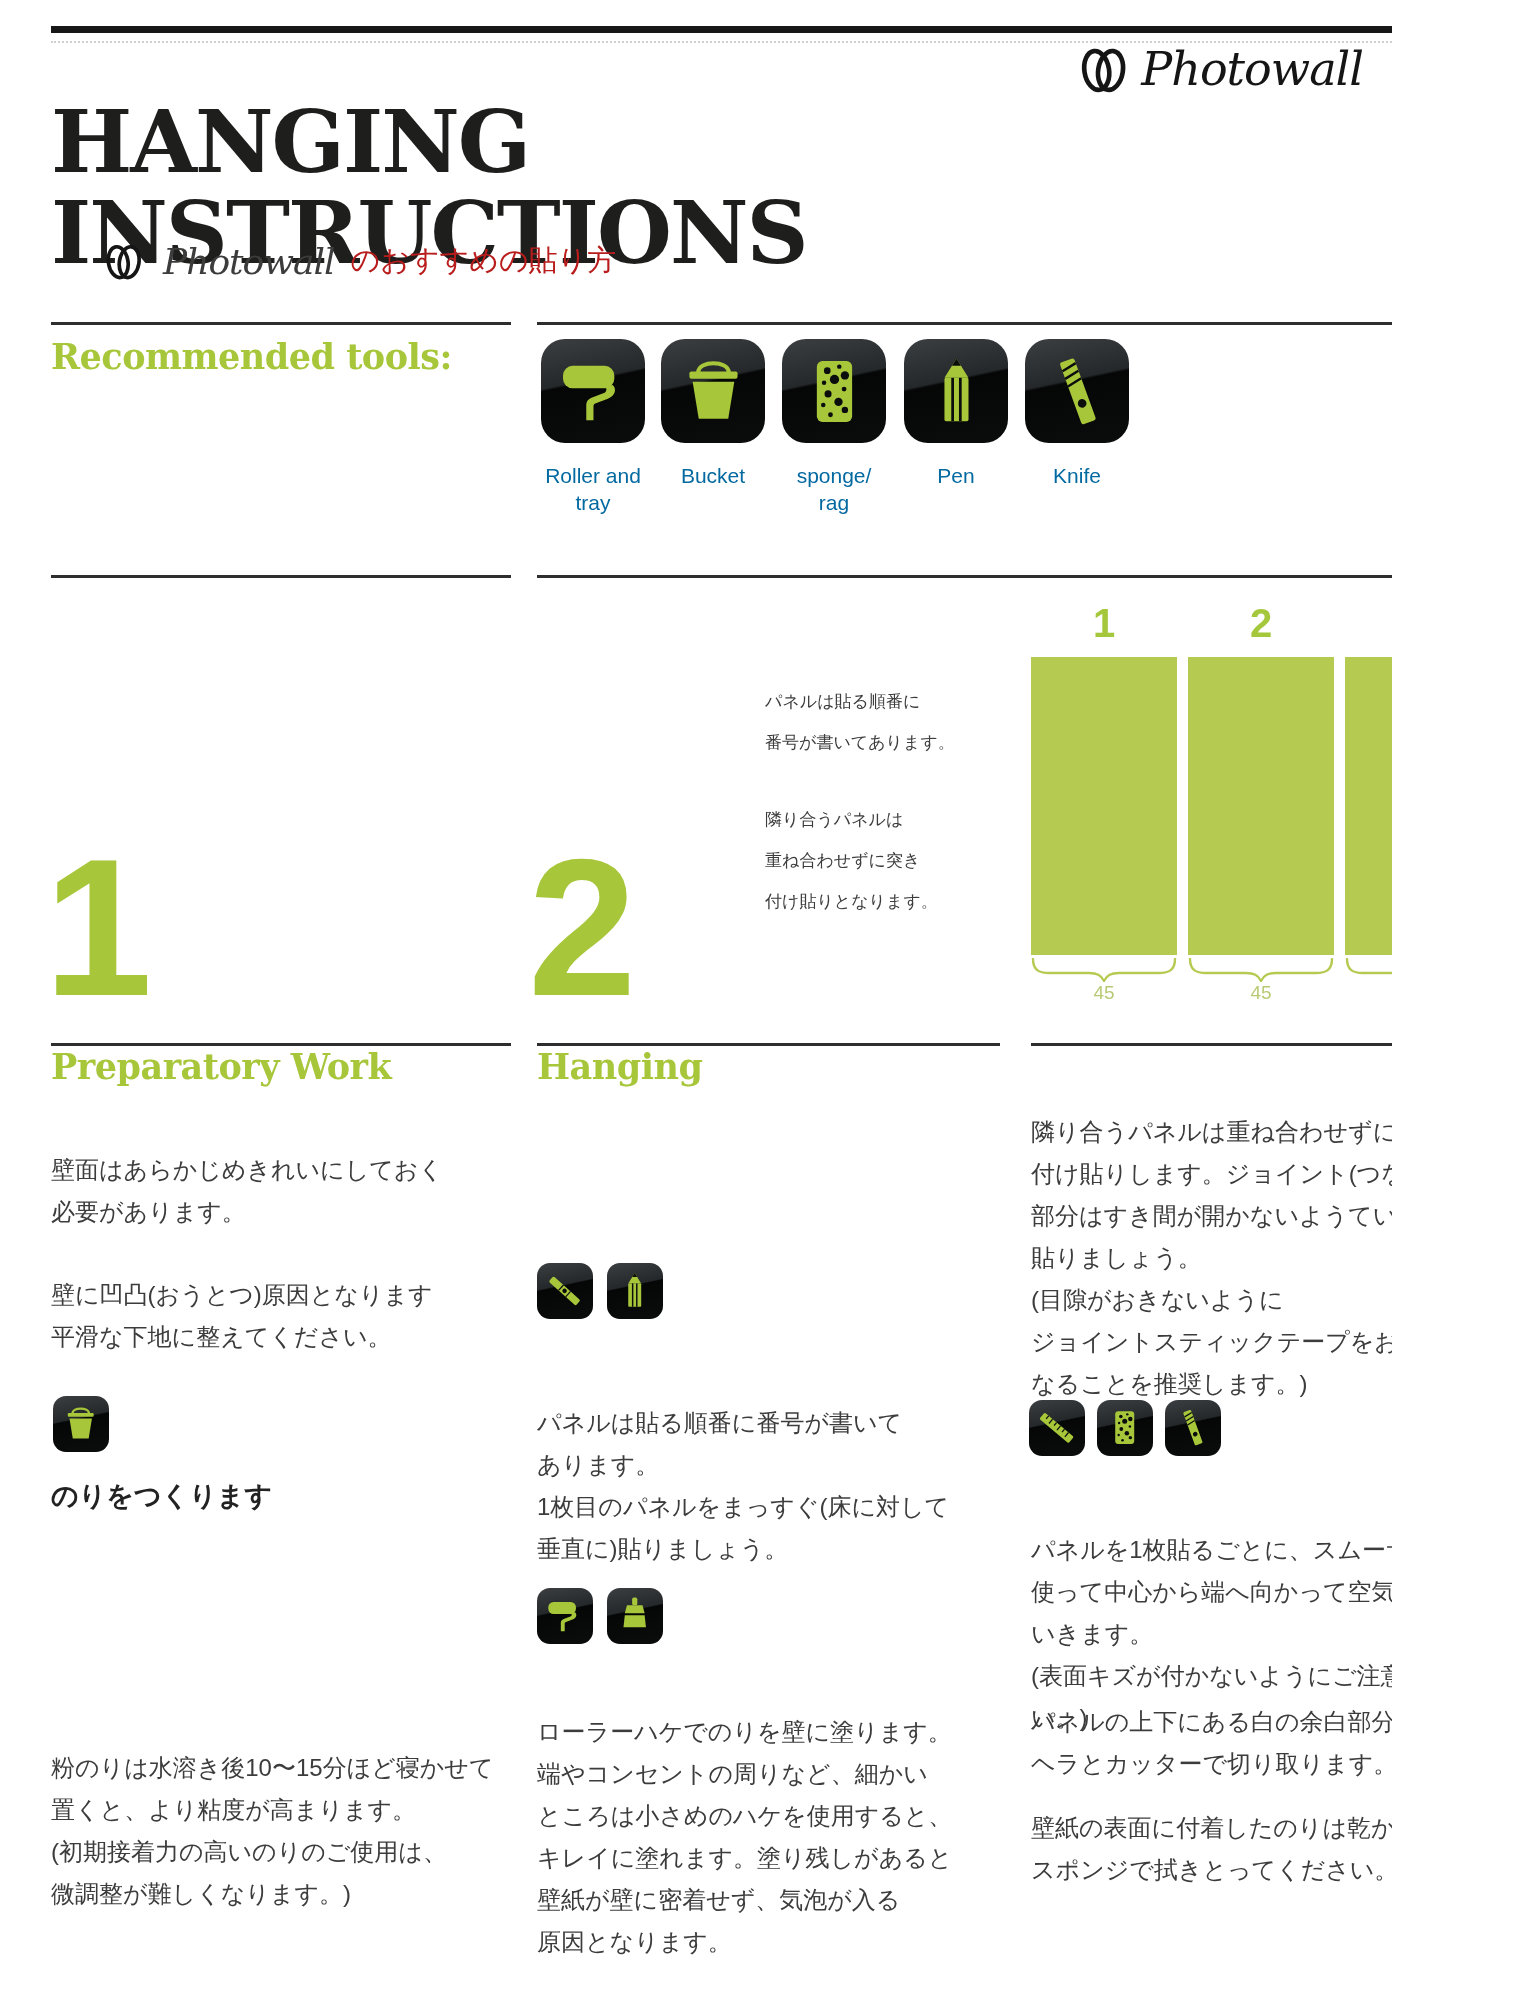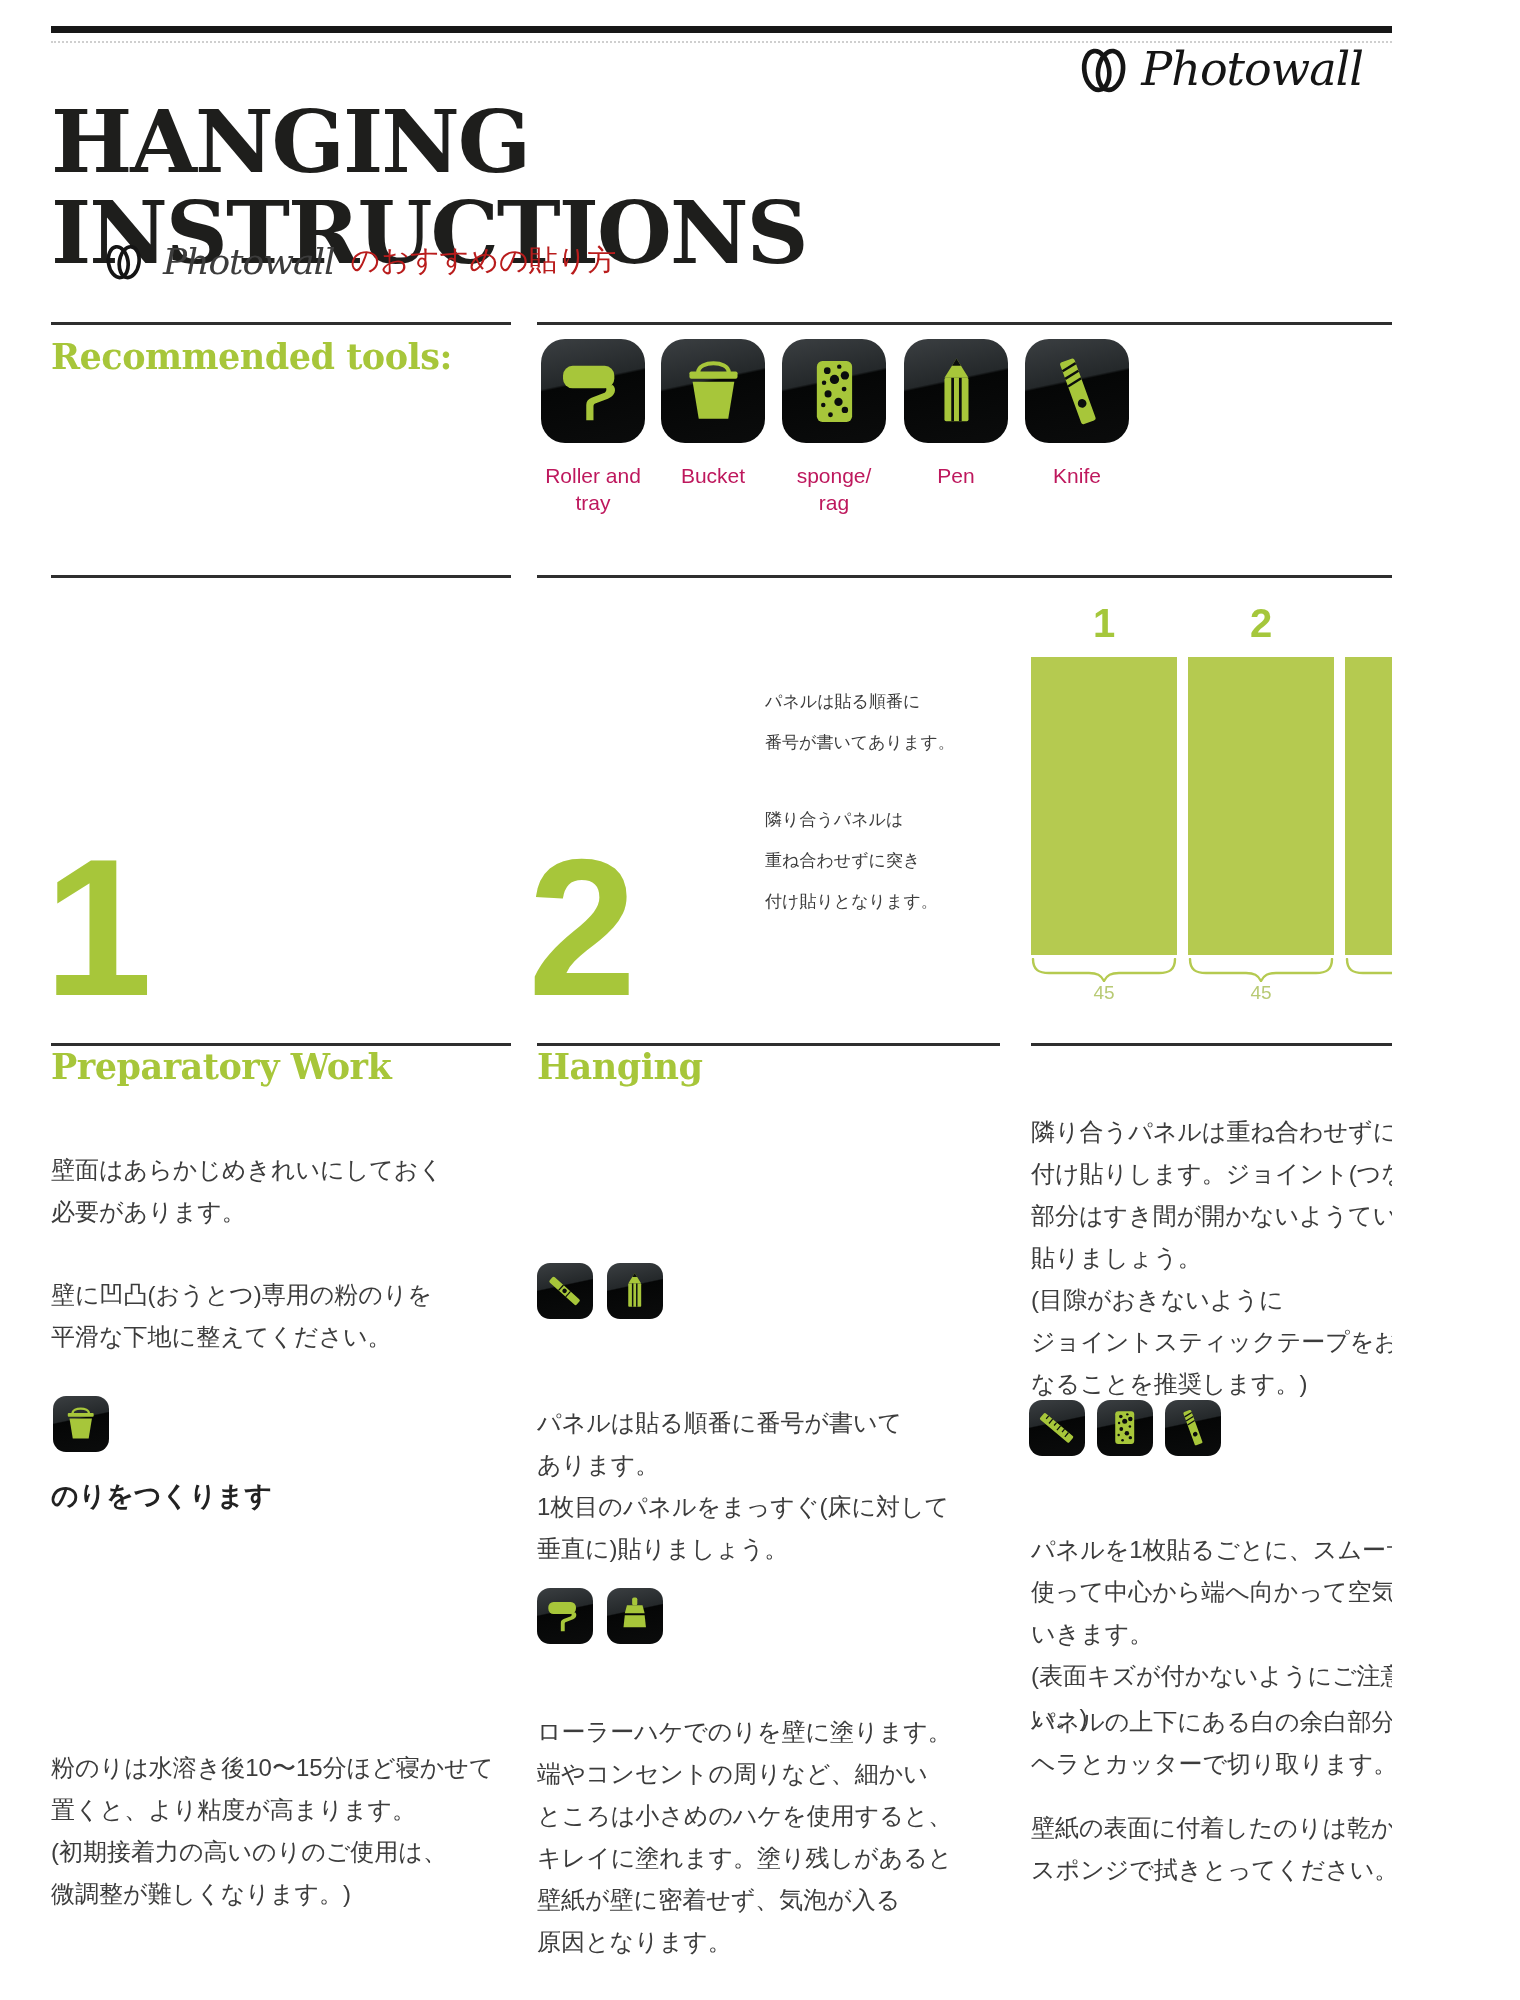--- a/index.html
+++ b/index.html
@@ -35,21 +35,21 @@
   .h-left{left:51px;top:1046px;}
   .h-mid{left:537px;top:1046px;}
 
   
   .tile{background:linear-gradient(168deg,#3b3f42 0%,#24282a 40%,#050606 42%,#0b0c0c 100%);
         border-radius:24px;display:flex;align-items:center;justify-content:center;}
   .tile svg{width:74%;height:74%;}
   .tile-lg{width:104px;height:104px;top:339px;}
   .t1{left:541px;} .t2{left:661px;} .t3{left:782px;} .t4{left:904px;} .t5{left:1025px;}
   .tile-sm{width:56px;height:56px;border-radius:13px;}
-  .tool-label{top:462px;width:150px;text-align:center;font-size:21px;line-height:27px;color:#be185d;}
+  .tool-label{top:462px;width:150px;text-align:center;font-size:21px;line-height:27px;color:#0369a1;}
   .tl1{left:518px;} .tl2{left:638px;} .tl3{left:759px;} .tl4{left:881px;} .tl5{left:1002px;}
 
   
   .step-num{font-family:"Liberation Sans",sans-serif;font-weight:700;font-size:195px;line-height:1;color:#a7c63a;}
   .s1{left:44px;top:830px;} .s2{left:528px;top:830px;}
 
   
   .note{font-size:17px;line-height:41px;color:#3c3c3c;}
   .note1{left:765px;top:681px;} .note2{left:765px;top:799px;}
   .panel{top:657px;width:146px;height:298px;background:#b5ca50;}
@@ -213,21 +213,21 @@
   <div class="abs width-label p2">45</div>
   <div class="abs width-label p3">45</div>
 
   <div class="abs divider d3a"></div>
   <div class="abs divider d3b"></div>
   <div class="abs divider d3c"></div>
 
   <div class="abs body-txt lines col-l lp1">壁面はあらかじめきれいにしておく
 必要があります。</div>
   <div class="abs green-head h-left">Preparatory Work</div>
-  <div class="abs body-txt lines col-l lp2">壁に凹凸(おうとつ)専用の粉のりを
+  <div class="abs body-txt lines col-l lp2">壁に凹凸(おうとつ)原因となります
 平滑な下地に整えてください。</div>
 
   <div class="abs tile tile-sm bucket-sm">
     <svg viewBox="0 0 48 48">
       <path d="M14.5 12c0-7.5 19-7.5 19 0" fill="none" stroke="#a7c63a" stroke-width="2.6"></path>
       <rect x="9" y="11.5" width="30" height="4.5" rx="1.2" fill="#a7c63a"></rect>
       <path d="M11 18h26l-3.8 23H14.8z" fill="#a7c63a"></path>
     </svg>
   </div>
   <div class="abs glue-head">のりをつくります</div>

